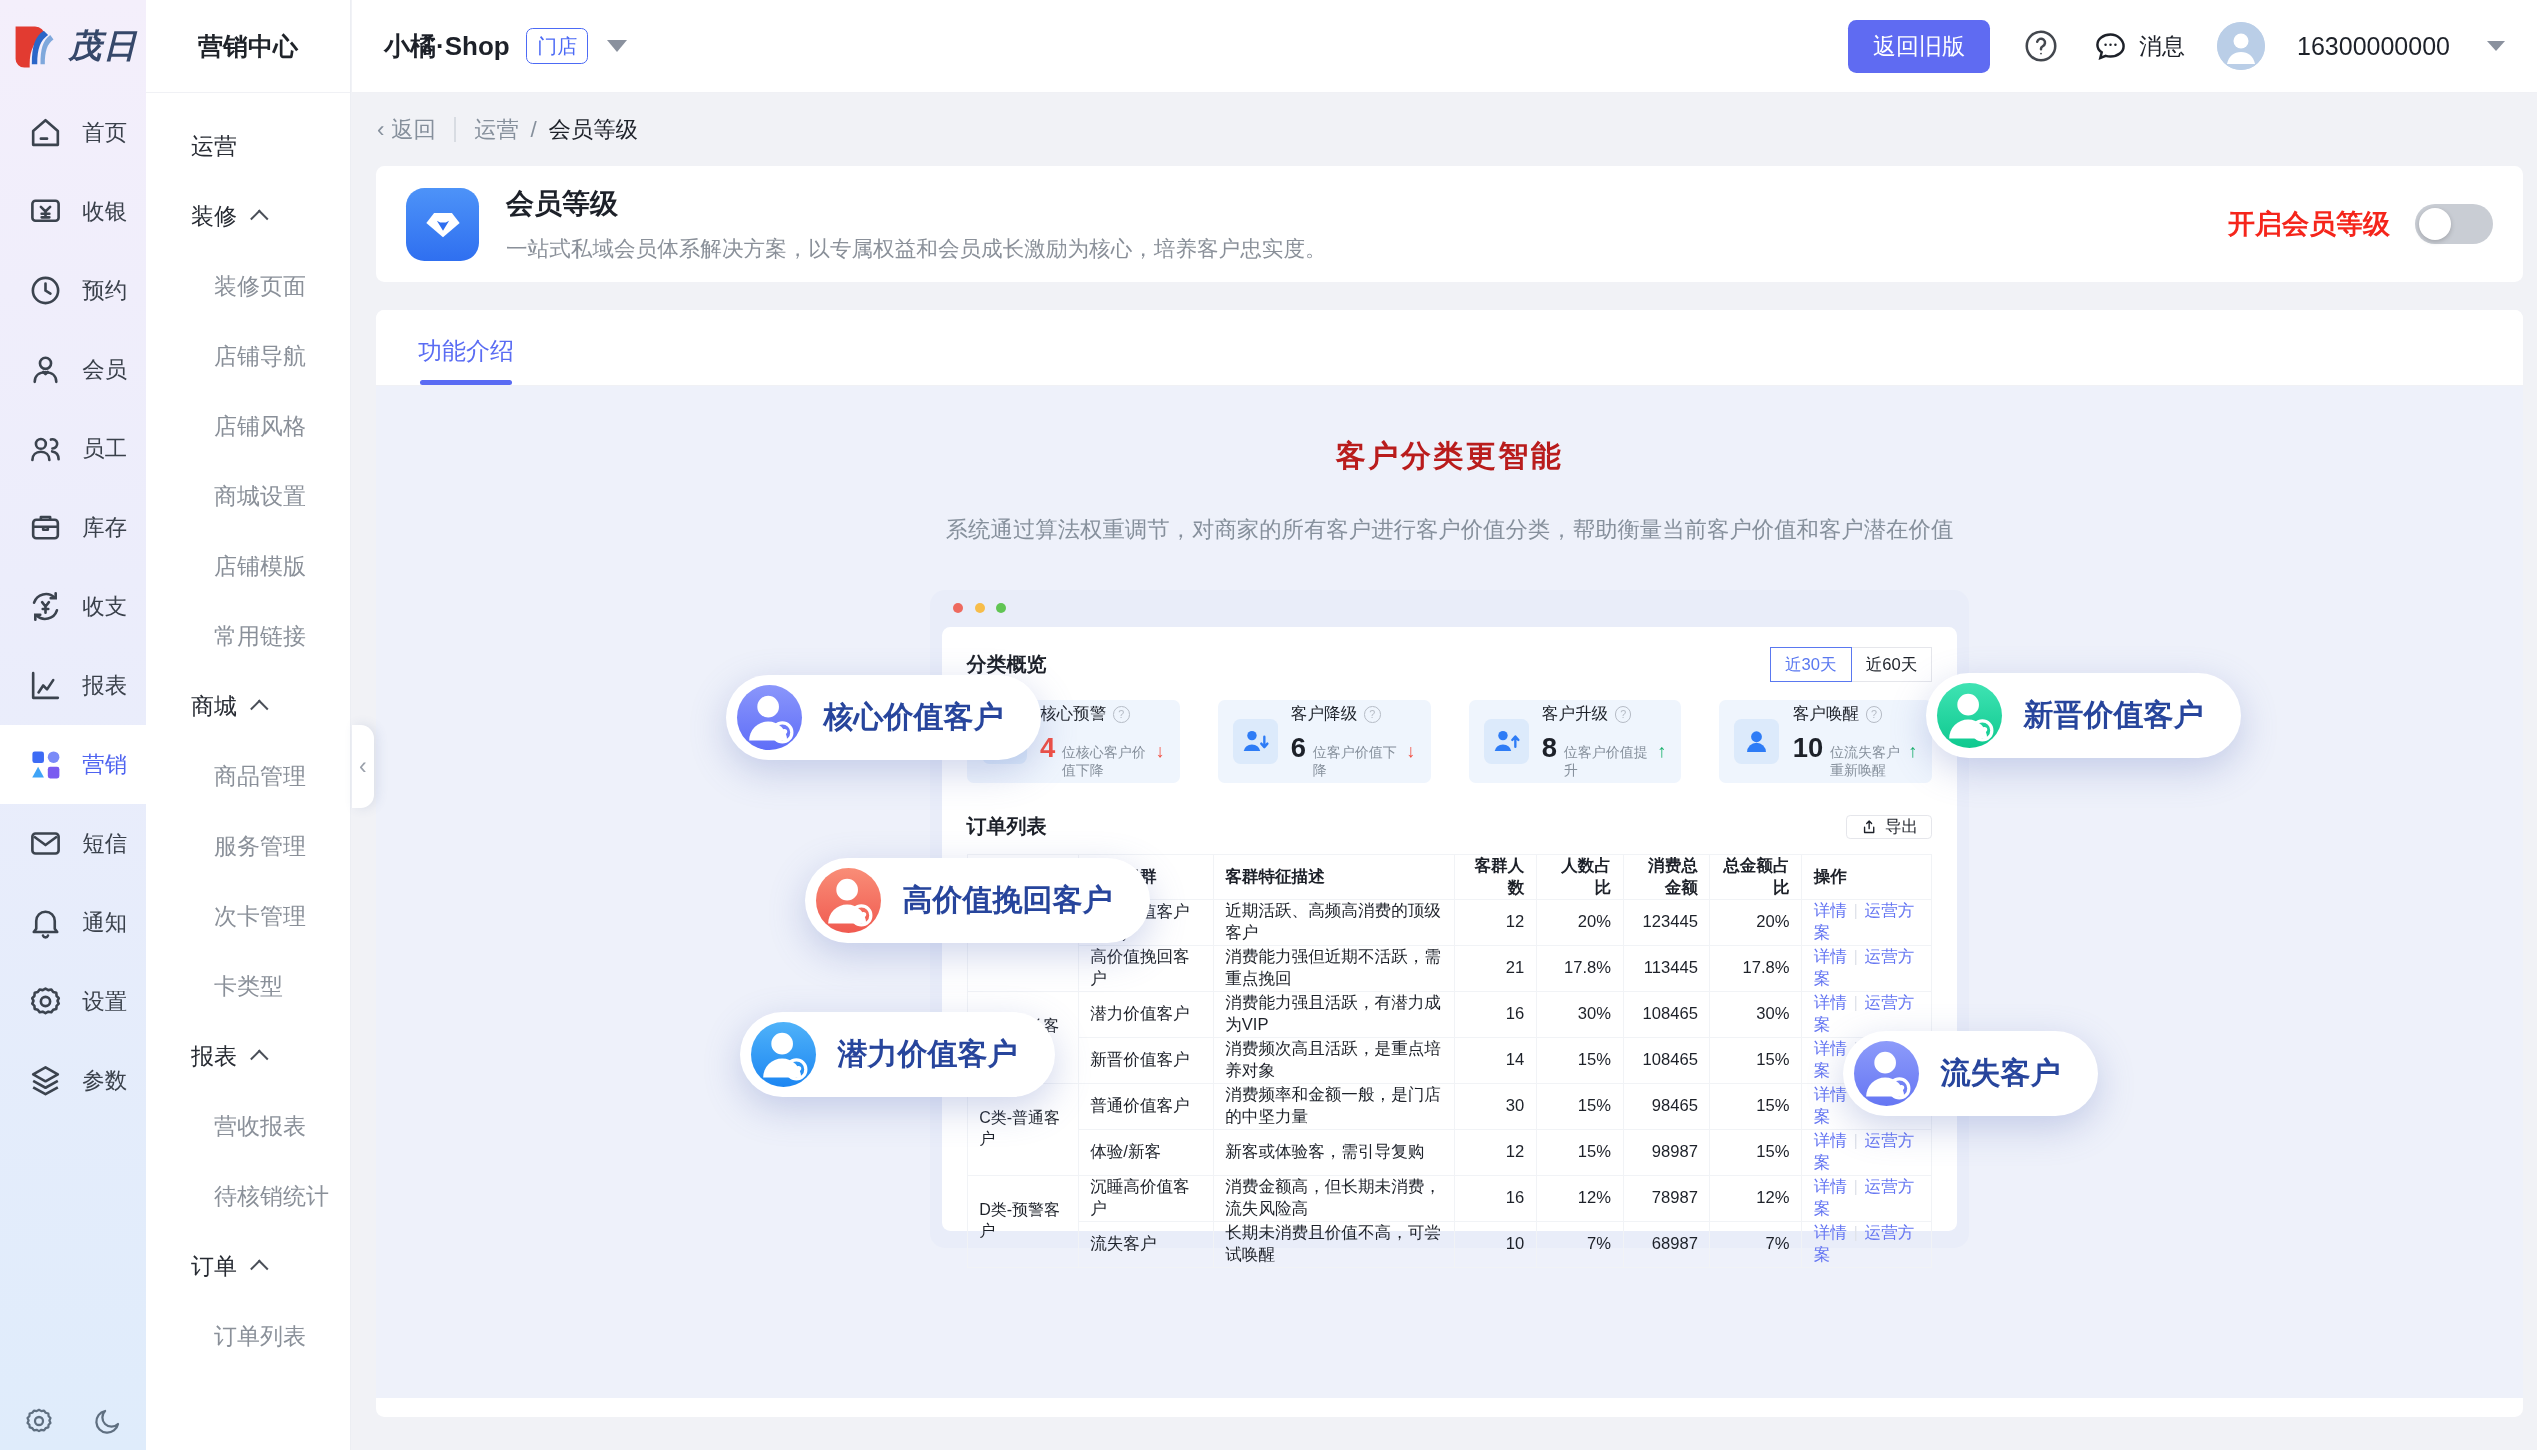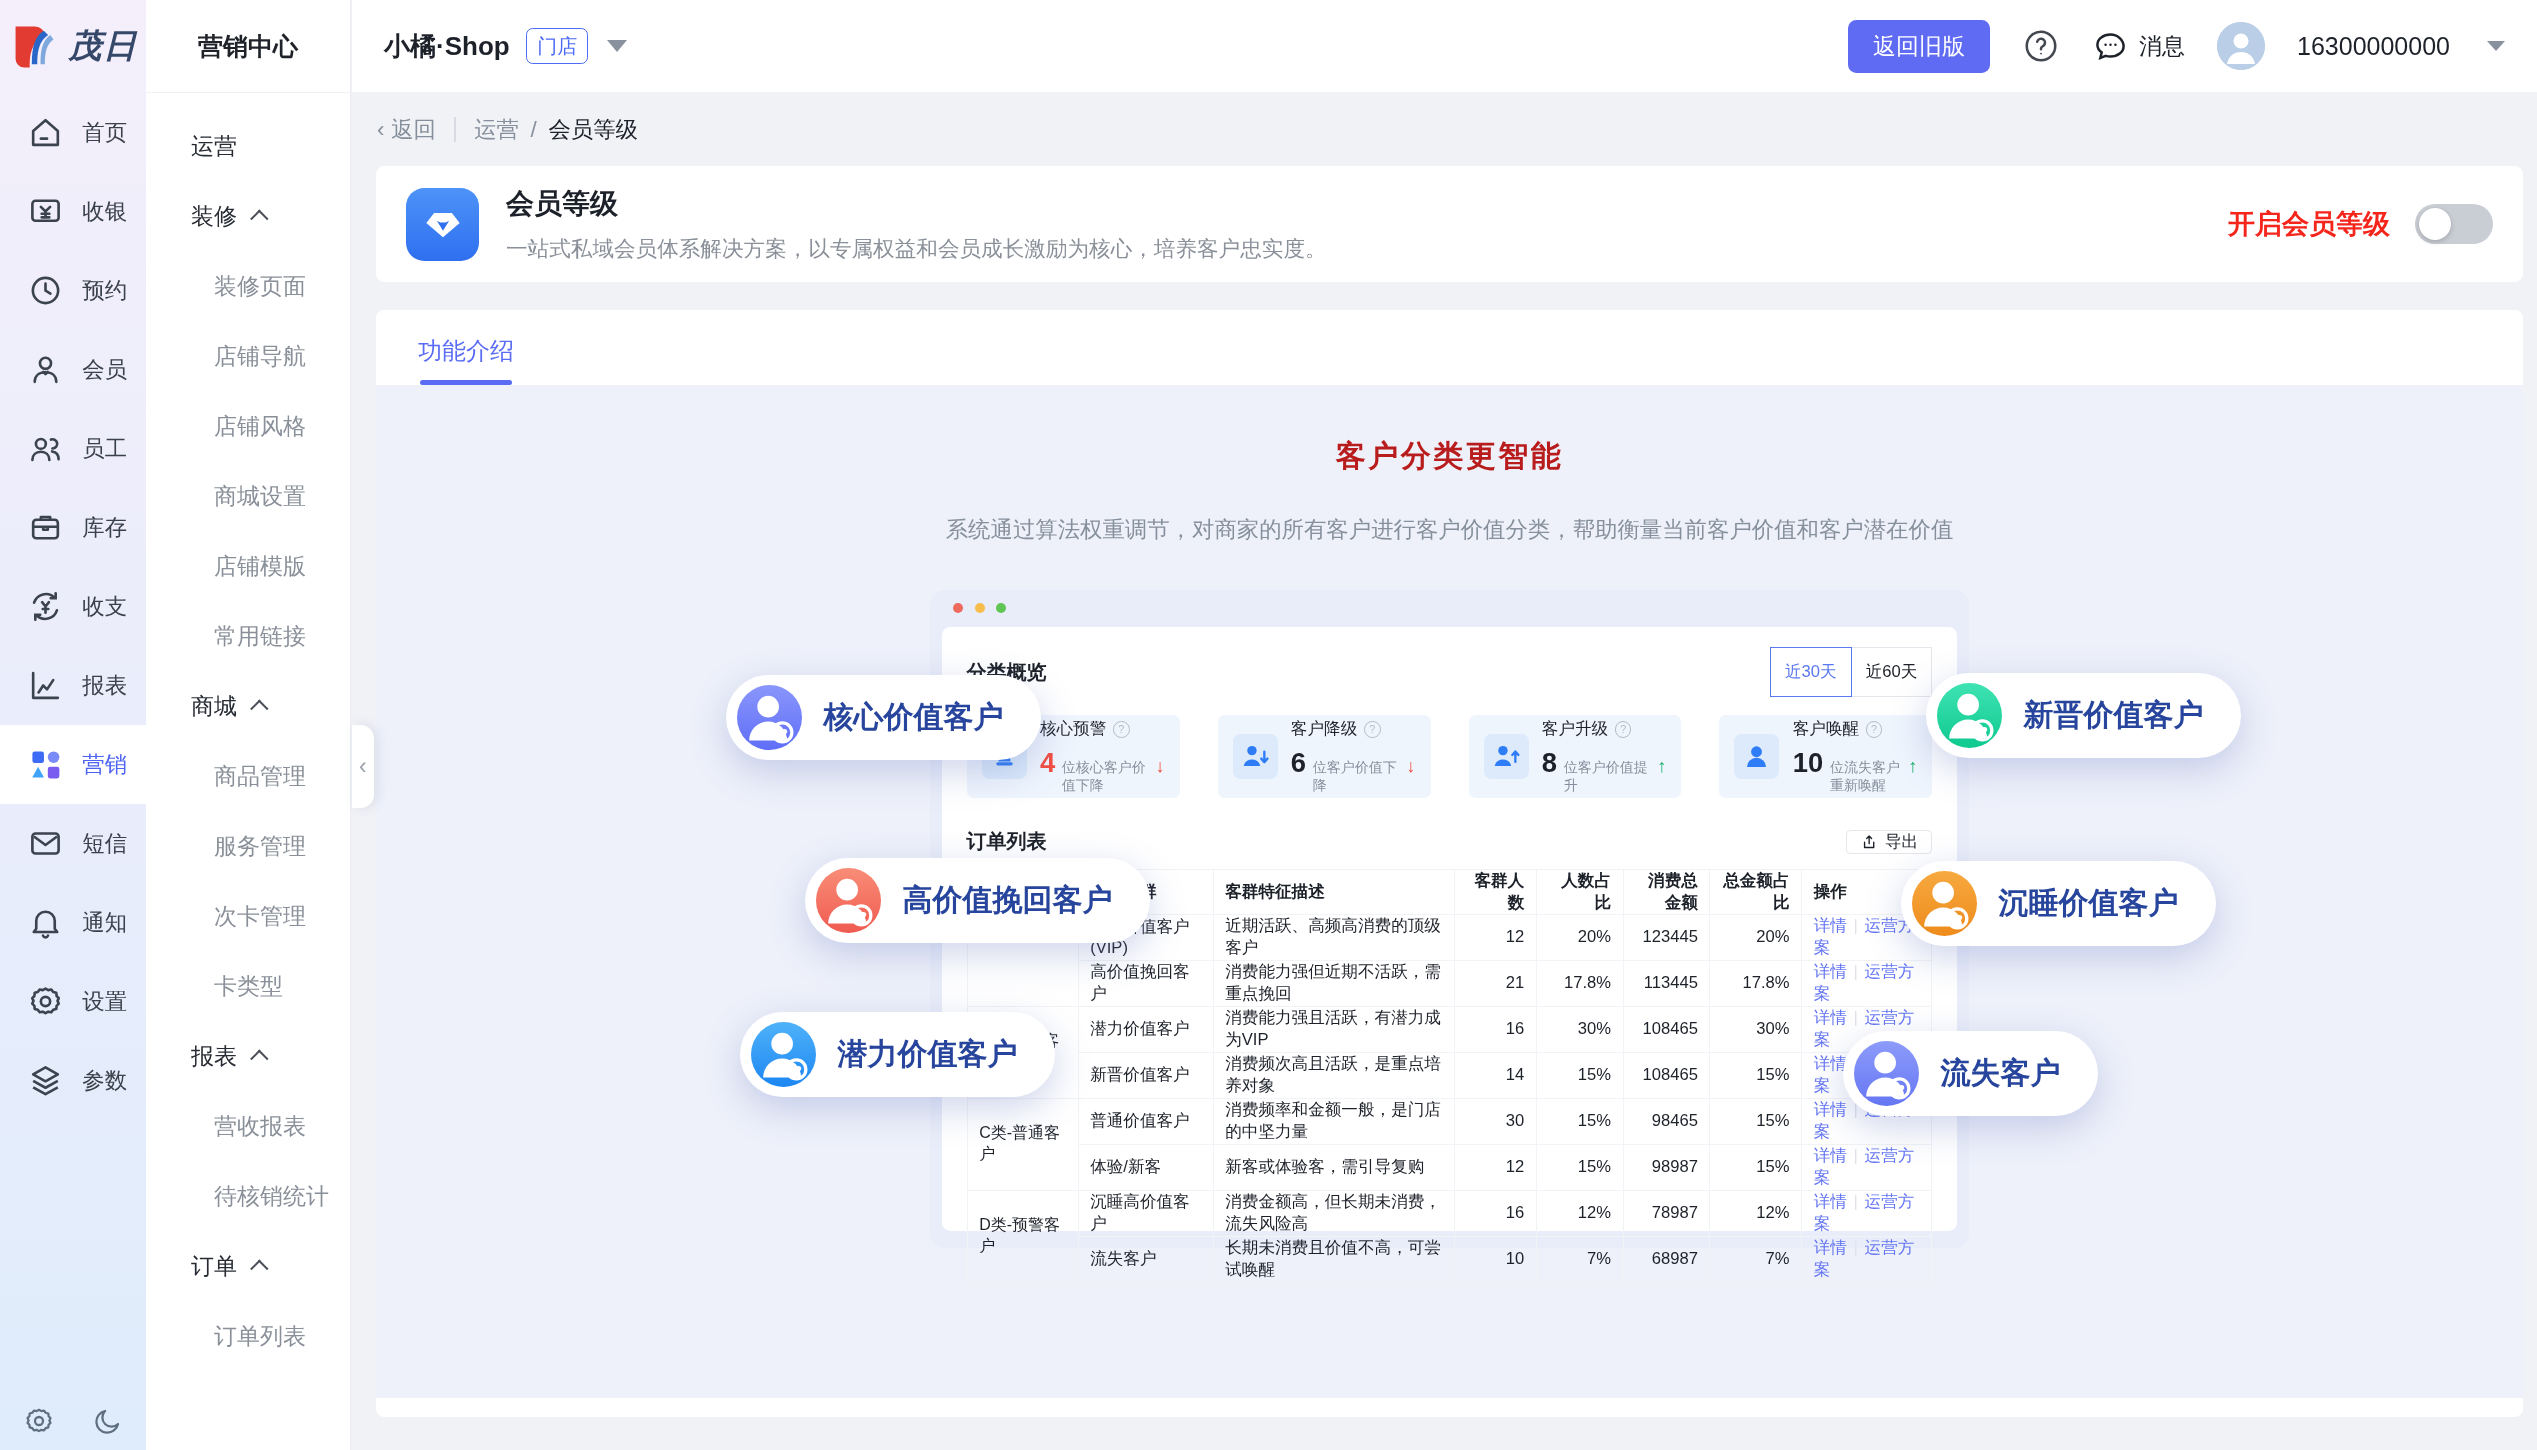--- a/index.html
+++ b/index.html
@@ -67,21 +67,21 @@
 
   
   .shot { width:1039px; height:658px; margin:45px auto 0; background:#E9EDF9; border-radius:15px; position:relative; padding:37px 11.6px 16.6px; }
   .dots { position:absolute; top:13.3px; left:23px; display:flex; gap:11.6px; }
   .dot { width:10px; height:10px; border-radius:50%; }
   .dot.red { background:#EE6A5F; } .dot.yellow { background:#F7BD4A; } .dot.green { background:#61C554; }
   .shot-inner { width:100%; height:100%; background:#fff; border-radius:8.3px; padding:20px 25px; }
   .ov-row { display:flex; align-items:center; }
   .ov-title { font-size:20px; font-weight:bold; color:#1D2129; }
   .seg { margin-left:auto; display:flex; }
-  .seg-btn { height:50px; padding:0 14px; display:flex; align-items:center; border:0.8px solid #E5E6EB; background:#fff; font-size:16.6px; color:#1D2129; cursor:pointer; }
+  .seg-btn { height:35px; padding:0 14px; display:flex; align-items:center; border:0.8px solid #E5E6EB; background:#fff; font-size:16.6px; color:#1D2129; cursor:pointer; }
   .seg-btn.active { color:#5A78F0; border-color:#5A78F0; position:relative; z-index:1; }
   .seg-btn + .seg-btn { margin-left:-0.8px; }
 
   .cards { display:flex; gap:38px; margin-top:18.3px; }
   .scard { flex:1; background:#EFF5FD; border-radius:6.7px; height:83px; display:flex; align-items:center; padding:0 15px; gap:13.3px; }
   .s-icon { width:45px; height:45px; border-radius:7.5px; background:#DCEAFB; display:flex; align-items:center; justify-content:center; flex:0 0 auto; }
   .s-title-row { display:flex; align-items:center; gap:6.7px; font-size:16.6px; color:#1D2129; }
   .info-dot { width:16.6px; height:16.6px; border-radius:50%; border:1.2px solid #B6BCC6; color:#B6BCC6; font-size:10.8px; display:flex; align-items:center; justify-content:center; }
   .s-value-row { display:flex; align-items:baseline; gap:6.7px; margin-top:6.7px; }
   .s-value { font-size:27.4px; font-weight:bold; color:#1D2129; }
@@ -650,31 +650,20 @@
           <span class="b-icon">
               <svg viewBox="0 0 48 48" width="65" height="65">
                 <circle cx="23" cy="16" r="8" fill="#fff"></circle>
                 <path d="M9 41a14 14 0 0 1 28 0z" fill="#fff"></path>
                 <circle cx="33.5" cy="35" r="7" fill="none" stroke="#fff" stroke-width="2.4"></circle>
                 <path d="M33.5 38.4l-3-2.6a1.9 1.9 0 1 1 3-2.2 1.9 1.9 0 1 1 3 2.2z" fill="#fff"></path>
               </svg>
             </span>
           <span class="b-label">高价值挽回客户</span>
         </div>
-        <div class="bubble b4">
-          <span class="b-icon">
-              <svg viewBox="0 0 48 48" width="65" height="65">
-                <circle cx="23" cy="16" r="8" fill="#fff"></circle>
-                <path d="M9 41a14 14 0 0 1 28 0z" fill="#fff"></path>
-                <circle cx="33.5" cy="35" r="7" fill="none" stroke="#fff" stroke-width="2.4"></circle>
-                <path d="M33.5 38.4l-3-2.6a1.9 1.9 0 1 1 3-2.2 1.9 1.9 0 1 1 3 2.2z" fill="#fff"></path>
-              </svg>
-            </span>
-          <span class="b-label">沉睡价值客户</span>
-        </div>
         <div class="bubble b5">
           <span class="b-icon">
               <svg viewBox="0 0 48 48" width="65" height="65">
                 <circle cx="23" cy="16" r="8" fill="#fff"></circle>
                 <path d="M9 41a14 14 0 0 1 28 0z" fill="#fff"></path>
                 <circle cx="33.5" cy="35" r="7" fill="none" stroke="#fff" stroke-width="2.4"></circle>
                 <path d="M33.5 38.4l-3-2.6a1.9 1.9 0 1 1 3-2.2 1.9 1.9 0 1 1 3 2.2z" fill="#fff"></path>
               </svg>
             </span>
           <span class="b-label">潜力价值客户</span>

